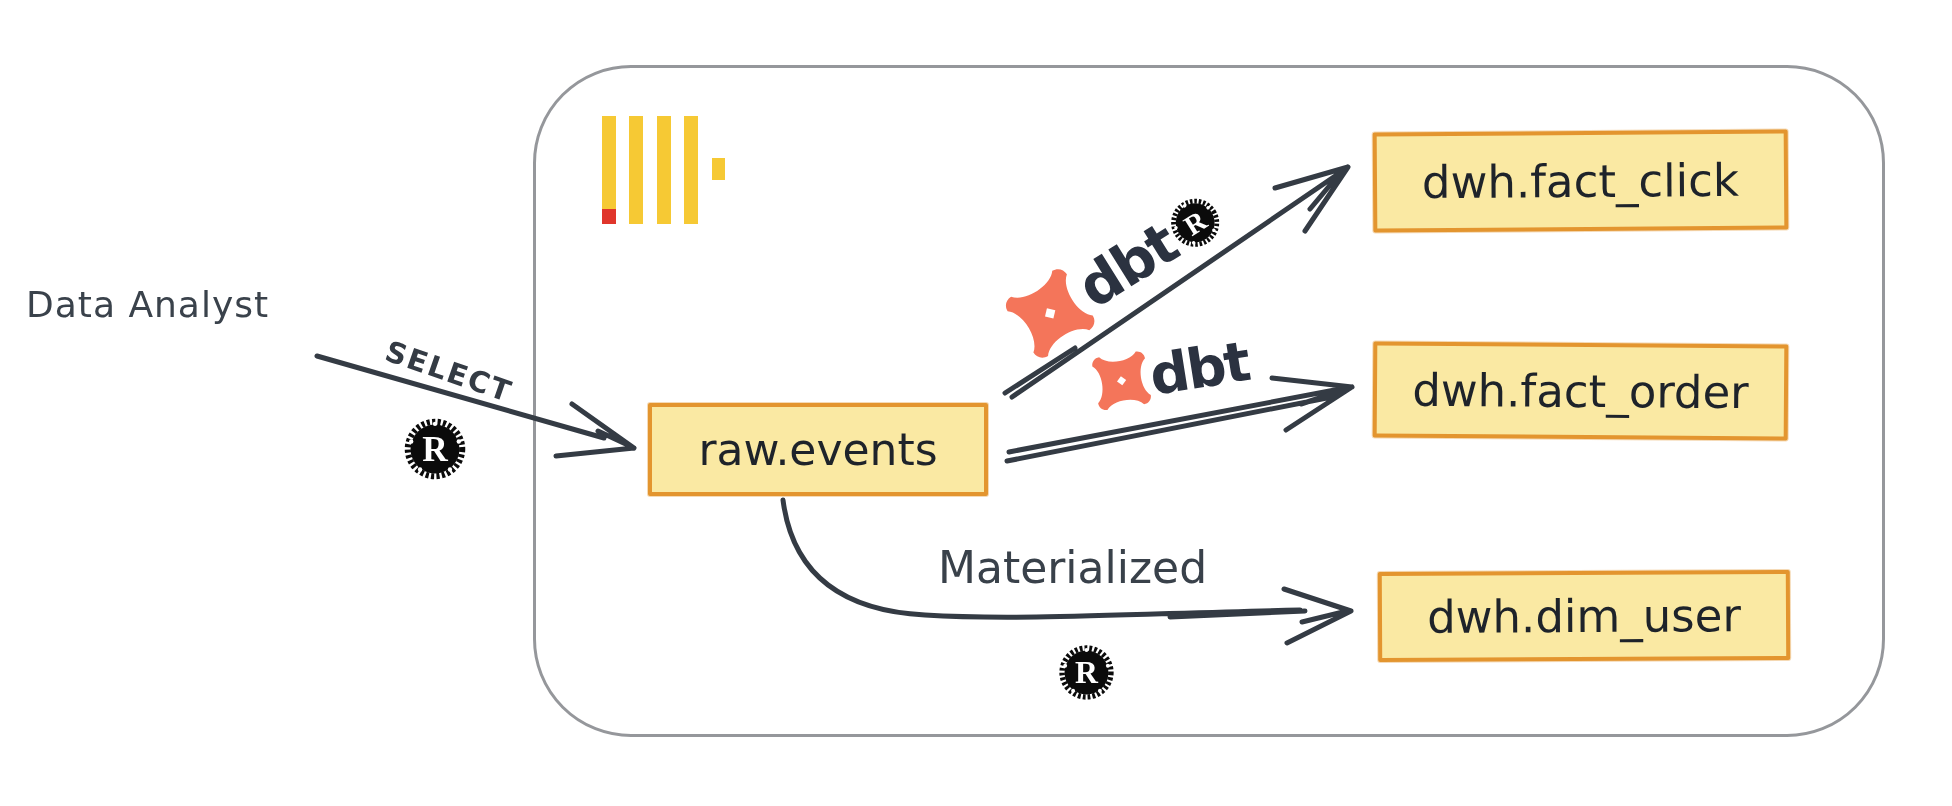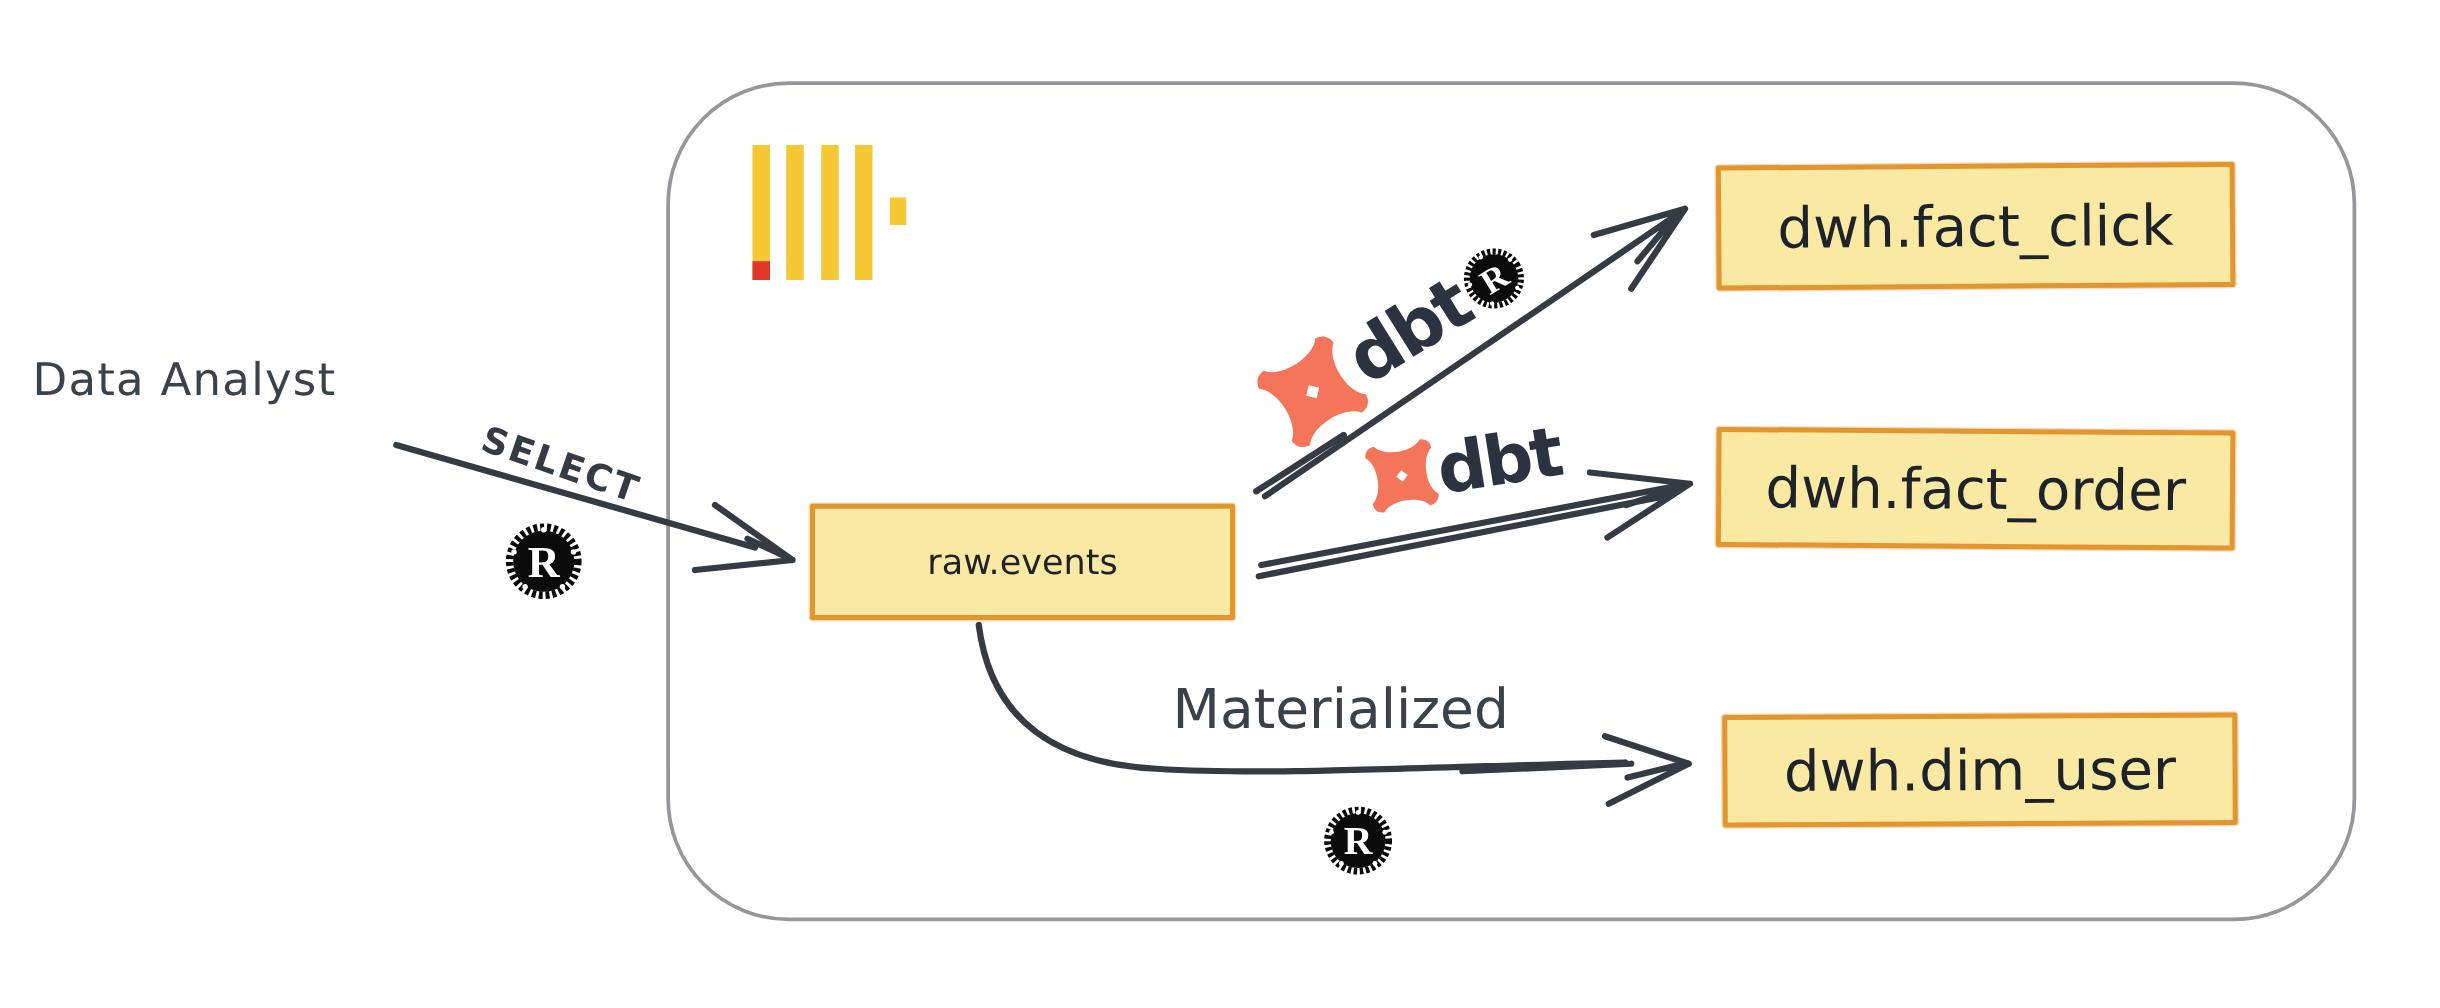--- a/index.html
+++ b/index.html
@@ -19,21 +19,21 @@
   
   .actor-label{position:absolute;left:26px;top:284px;font-size:36px;letter-spacing:1px;color:#3A424B;white-space:nowrap;}
   .select-label{position:absolute;left:392px;top:334px;font-size:29px;font-weight:bold;letter-spacing:2px;color:#343B44;transform:rotate(19deg);transform-origin:left top;white-space:nowrap;}
   .materialized-label{position:absolute;left:938px;top:542px;font-size:44px;color:#39414A;white-space:nowrap;}
   
   .node{
     position:absolute;box-sizing:border-box;background:#FAE9A3;border:4px solid #E3952F;border-radius:2px;
     display:flex;align-items:center;justify-content:center;color:#1E232A;white-space:nowrap;
     box-shadow:0 0 0 1px rgba(227,149,47,.35);
   }
-  .node-raw{left:648px;top:403px;width:340px;height:93px;font-size:28px;}
+  .node-raw{left:648px;top:403px;width:340px;height:93px;font-size:44px;}
   .node-click{left:1373px;top:131px;width:415px;height:100px;font-size:45px;transform:rotate(-0.4deg);}
   .node-order{left:1373px;top:343px;width:415px;height:96px;font-size:45px;transform:rotate(0.4deg);}
   .node-user{left:1378px;top:571px;width:412px;height:90px;font-size:45px;transform:rotate(-0.3deg);}
   
   .edges{position:absolute;left:0;top:0;pointer-events:none;}
   .edges path{stroke:#343B44;stroke-width:5;fill:none;stroke-linecap:round;stroke-linejoin:round;}
   
   .dbt-group{position:absolute;display:flex;align-items:center;justify-content:space-between;}
   .dbt-group-1{left:1000px;top:230px;width:236px;height:82px;transform:rotate(-32deg);}
   .dbt-group-2{left:1092px;top:333px;width:157px;height:80px;transform:rotate(-9deg);}

